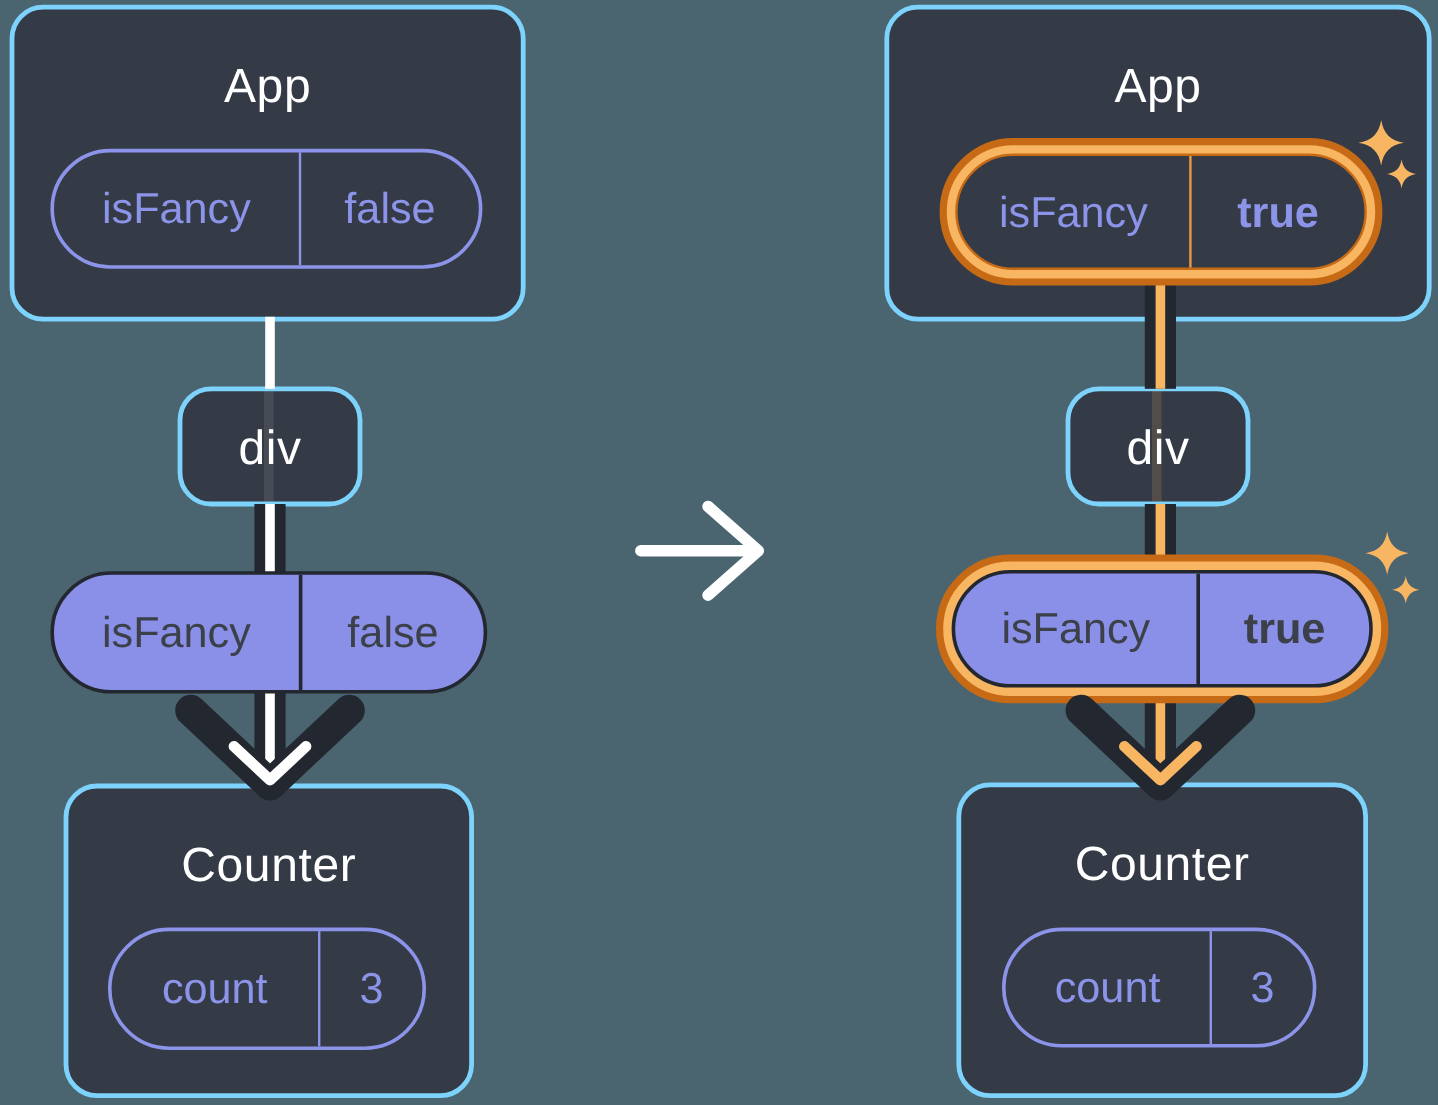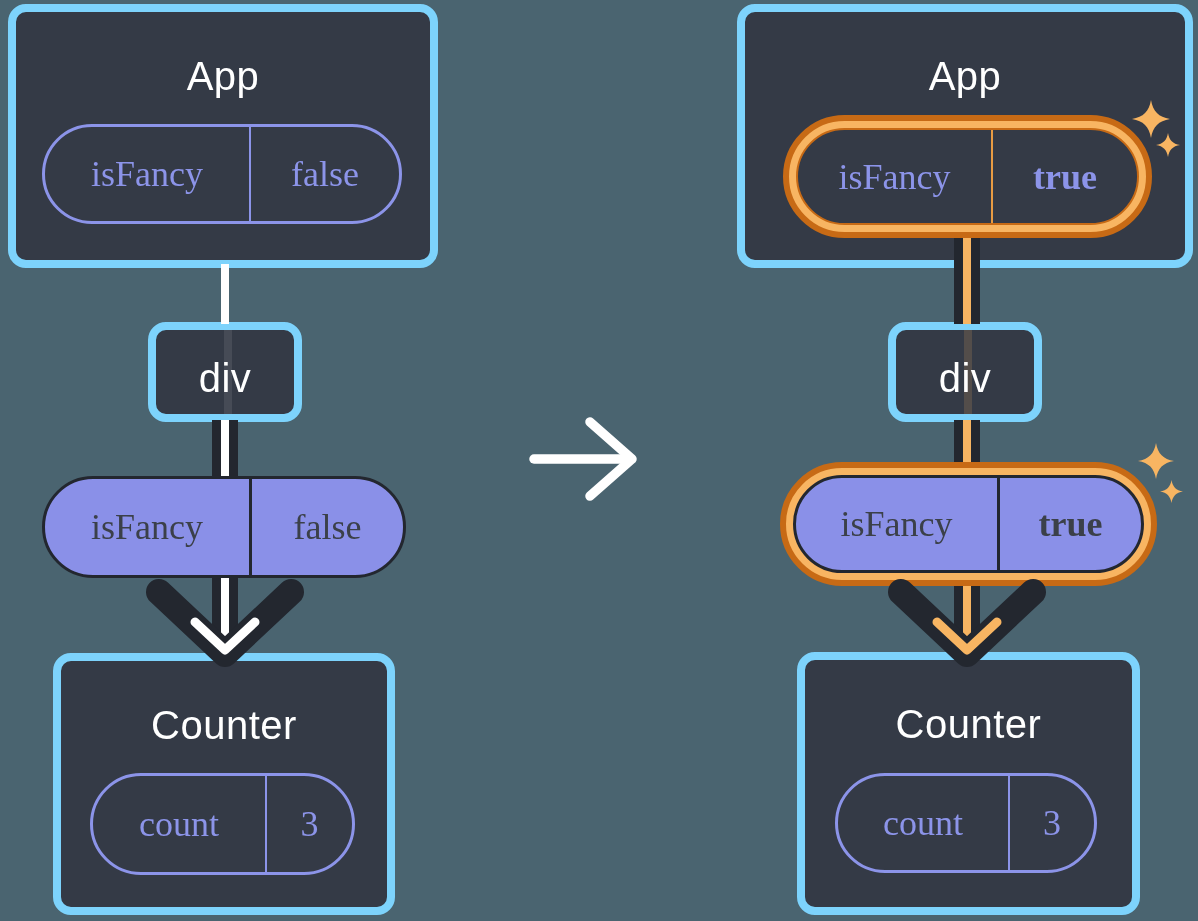--- a/index.html
+++ b/index.html
@@ -1,33 +1,33 @@
 <!DOCTYPE html>
 <html><head>
 <meta charset="utf-8">
 <style>
   html,body{margin:0;padding:0;background:#4A6470;}
   .canvas{
     position:relative;width:1198px;height:921px;background:#4A6470;
     font-family:"Liberation Sans",sans-serif;overflow:hidden;
   }
   .box{
-    position:absolute;background:#343A46;border:8px solid #7dd3fc;
-    border-radius:18px;box-sizing:border-box;z-index:1;
+    position:absolute;background:#343A46;border:4px solid #7dd3fc;
+    border-radius:28px;box-sizing:border-box;z-index:1;
   }
   .box-title{
     position:absolute;left:0;right:0;text-align:center;color:#FFFFFF;
     font-weight:500;letter-spacing:.5px;
   }
   .t40{font-size:40px;}
   .t36{font-size:40px;}
   .pill{
     position:absolute;display:flex;align-items:stretch;box-sizing:border-box;z-index:3;
   }
-  .pill .cell{display:flex;align-items:center;justify-content:center;font-size:36px;font-family:Liberation Serif, serif;}
+  .pill .cell{display:flex;align-items:center;justify-content:center;font-size:36px;}
   .pill .grow{flex:1;}
   .outline-pill{border:3px solid #8C94E9;border-radius:52px;color:#8C94E9;background:transparent;}
   .outline-pill .divider{width:2px;background:#8C94E9;}
   .filled-pill{background:#8A90E8;border:3px solid #23272F;border-radius:52px;color:#3B4049;}
   .filled-pill .divider{width:3px;background:#23272F;}
   .hl-ring{
     position:absolute;box-sizing:border-box;border:6px solid #C76A15;background:#F8B562;
     border-radius:64px;padding:7px;z-index:3;
   }
   .hl-ring .pill{position:relative;width:100%;height:100%;}

